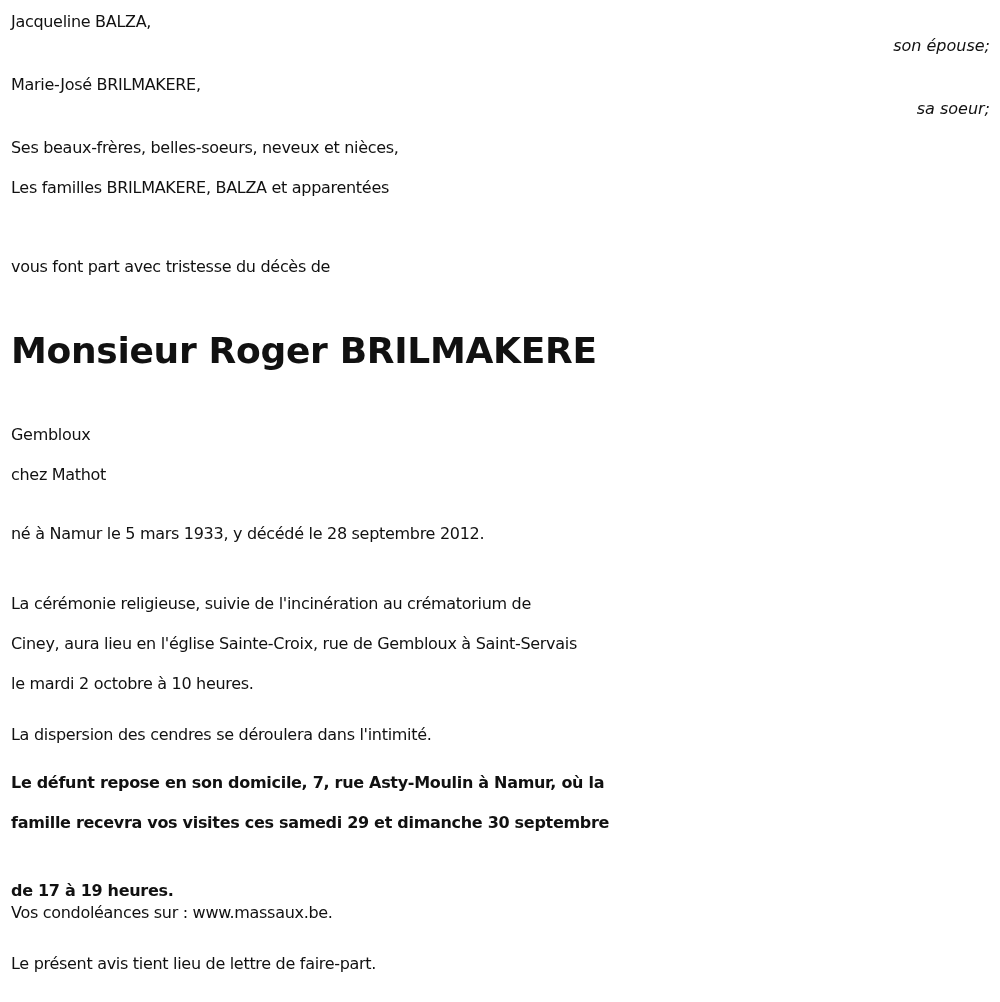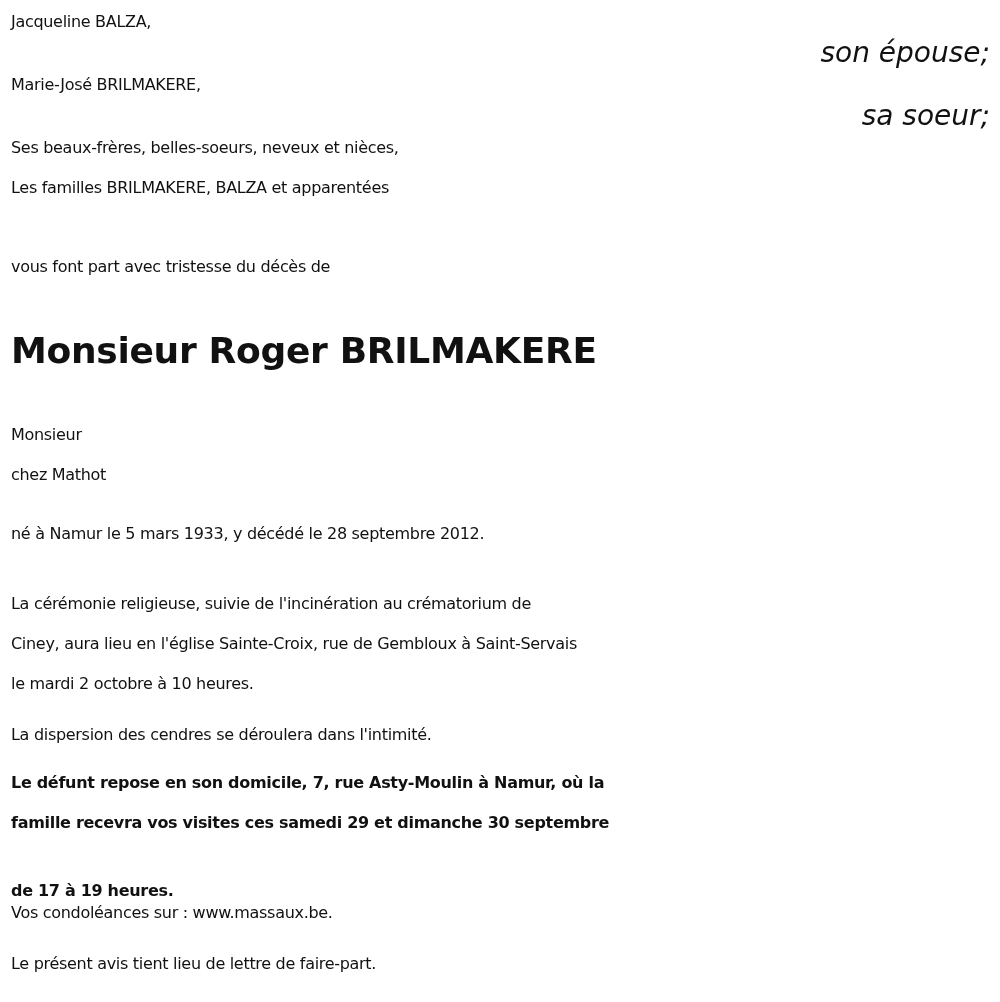--- a/index.html
+++ b/index.html
@@ -3,40 +3,40 @@
   <meta charset="utf-8">
   <style>
     html, body { margin: 0; padding: 0; background: #ffffff; }
     body {
       width: 1000px; height: 1002px; overflow: hidden;
       font-family: "DejaVu Sans", sans-serif;
       color: #111111;
       position: relative;
     }
     .line { position: absolute; left: 11px; font-size: 16px; white-space: nowrap; letter-spacing: -0.3px; }
-    .right { position: absolute; right: 10px; font-size: 28px; font-style: italic; white-space: nowrap; }
+    .right { position: absolute; right: 10px; font-size: 16px; font-style: italic; white-space: nowrap; }
     .title { font-size: 36px; font-weight: bold; letter-spacing: -0.3px; }
     .bold { font-weight: bold; }
   </style>
 </head>
 <body>
 
 <div>
   <div class="line" style="top:12px;">Jacqueline BALZA,</div>
   <div class="right" style="top:36px;">son épouse;</div>
   <div class="line" style="top:75px;">Marie-José BRILMAKERE,</div>
   <div class="right" style="top:99px;">sa soeur;</div>
   <div class="line" style="top:138px;">Ses beaux-frères, belles-soeurs, neveux et nièces,</div>
   <div class="line" style="top:178px;">Les familles BRILMAKERE, BALZA et apparentées</div>
 
   <div class="line" style="top:257px;">vous font part avec tristesse du décès de</div>
 
   <div class="line title" style="top:330px;">Monsieur Roger BRILMAKERE</div>
 
-  <div class="line" style="top:425px;">Monsieur</div>
+  <div class="line" style="top:425px;">Gembloux</div>
   <div class="line" style="top:465px;">chez Mathot</div>
 
   <div class="line" style="top:524px;text-align:center;">né à Namur le 5 mars 1933, y décédé le 28 septembre 2012.</div>
   <div class="line" style="top:594px;">La cérémonie religieuse, suivie de l'incinération au crématorium de</div>
   <div class="line" style="top:634px;">Ciney, aura lieu en l'église Sainte-Croix, rue de Gembloux à Saint-Servais</div>
   <div class="line" style="top:674px;">le mardi 2 octobre à 10 heures.</div>
   <div class="line" style="top:725px;">La dispersion des cendres se déroulera dans l'intimité.</div>
 
   <div class="line bold" style="top:773px;">Le défunt repose en son domicile, 7, rue Asty-Moulin à Namur, où la</div>
   <div class="line bold" style="top:813px;">famille recevra vos visites ces samedi 29 et dimanche 30 septembre</div>

